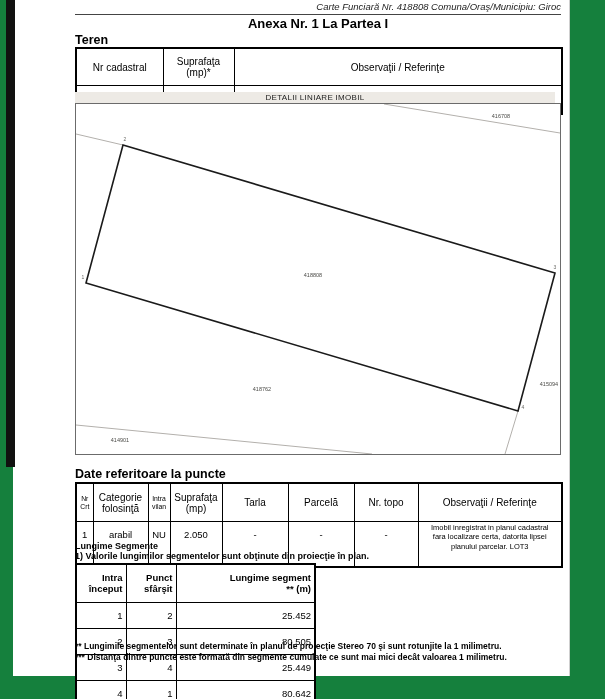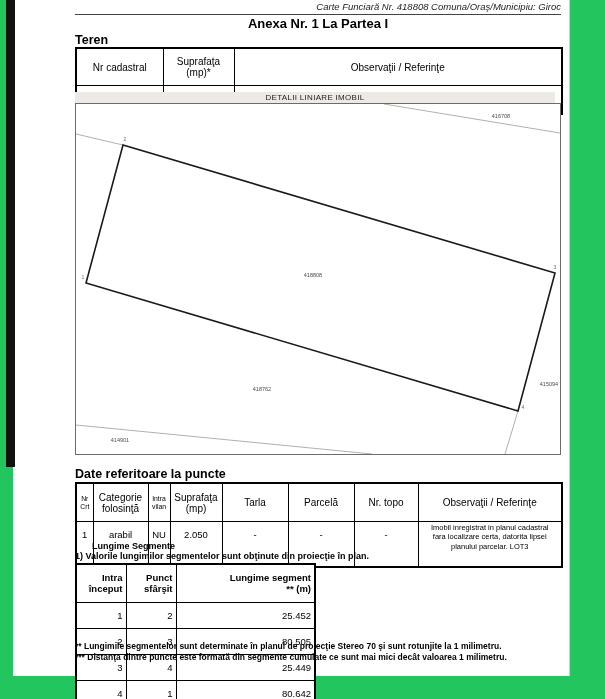--- a/index.html
+++ b/index.html
@@ -1,17 +1,17 @@
 <!DOCTYPE html>
 <html><head>
 <meta charset="utf-8">
 <style>
   html,body{margin:0;padding:0;}
   body{font-family:"Liberation Sans", sans-serif; background:#e2e2e1;}
-  #screen{position:relative;width:605px;height:699px;overflow:hidden;background:#22c55e;}
+  #screen{position:relative;width:605px;height:699px;overflow:hidden;background:#15803d;}
   .page{position:absolute;left:13px;top:0;width:556px;height:676px;background:#ffffff;border-right:1px solid #cfcfcf;}
   .scan-strip{position:absolute;left:6px;top:0;width:9px;height:467px;background:#111110;}
   .abs{position:absolute;}
   .hdr-ref{top:1px;left:250px;width:311px;text-align:right;font-style:italic;font-size:9.5px;color:#1c1c1c;}
   .hdr-rule{top:14px;left:75px;width:486px;border-top:1px solid #444;height:0;}
   .doc-title{top:16px;left:75px;width:486px;text-align:center;font-size:13px;font-weight:bold;color:#000;}
   .sec-heading{font-size:12.5px;font-weight:bold;color:#000;}
   .teren-heading{top:33px;left:75px;}
   .dt-heading{top:467px;left:75px;}
   table{border-collapse:collapse;table-layout:fixed;background:#fff;}
@@ -21,21 +21,21 @@
   .t1 th{font-weight:normal;text-align:center;height:14px;}
   .t1 td{text-align:center;height:13px;}
   .fn1{top:92px;left:75px;font-size:9.5px;color:#111;}
   .detalii-bar{top:92px;left:75px;width:480px;height:11px;background:#edeae5;text-align:center;font-size:8px;color:#222;letter-spacing:.3px;line-height:11px;}
   .diagram-box{top:103px;left:75px;width:484px;height:350px;border:1px solid #6b6b6b;background:#fff;}
   .t2{top:482px;left:75px;width:486px;font-size:10px;}
   .t2 th{font-weight:normal;text-align:center;height:23px;line-height:1.1;}
   .t2 td{vertical-align:top;text-align:center;font-size:9.5px;height:30px;}
   .th-small{font-size:6.8px !important;line-height:1.05 !important;}
   .obs-cell{font-size:7.5px !important;text-align:center;line-height:1.26;padding:1px 6px !important;}
-  .lung-heading{top:541px;left:92px;font-size:9px;font-weight:bold;color:#000;}
+  .lung-heading{top:541px;left:75px;font-size:9px;font-weight:bold;color:#000;}
   .lung-note{top:551px;left:75px;font-size:9px;font-weight:bold;color:#000;}
   .t3{top:563px;left:75px;width:239px;font-size:9.5px;}
   .t3 th{font-weight:bold;text-align:right;height:23px;line-height:1.15;padding-right:3px;}
   .t3 td{text-align:right;height:11px;padding-right:3px;}
   .fn-b{font-size:8.5px;font-weight:bold;color:#000;width:500px;}
   .fn2{top:641px;left:75px;}
   .fn3{top:652px;left:75px;}
   svg text{font-family:"Liberation Sans", sans-serif;}
   .nlabel{font-size:5.5px;fill:#4a4a46;}
   .plabel{font-size:5px;fill:#6a6a66;}

